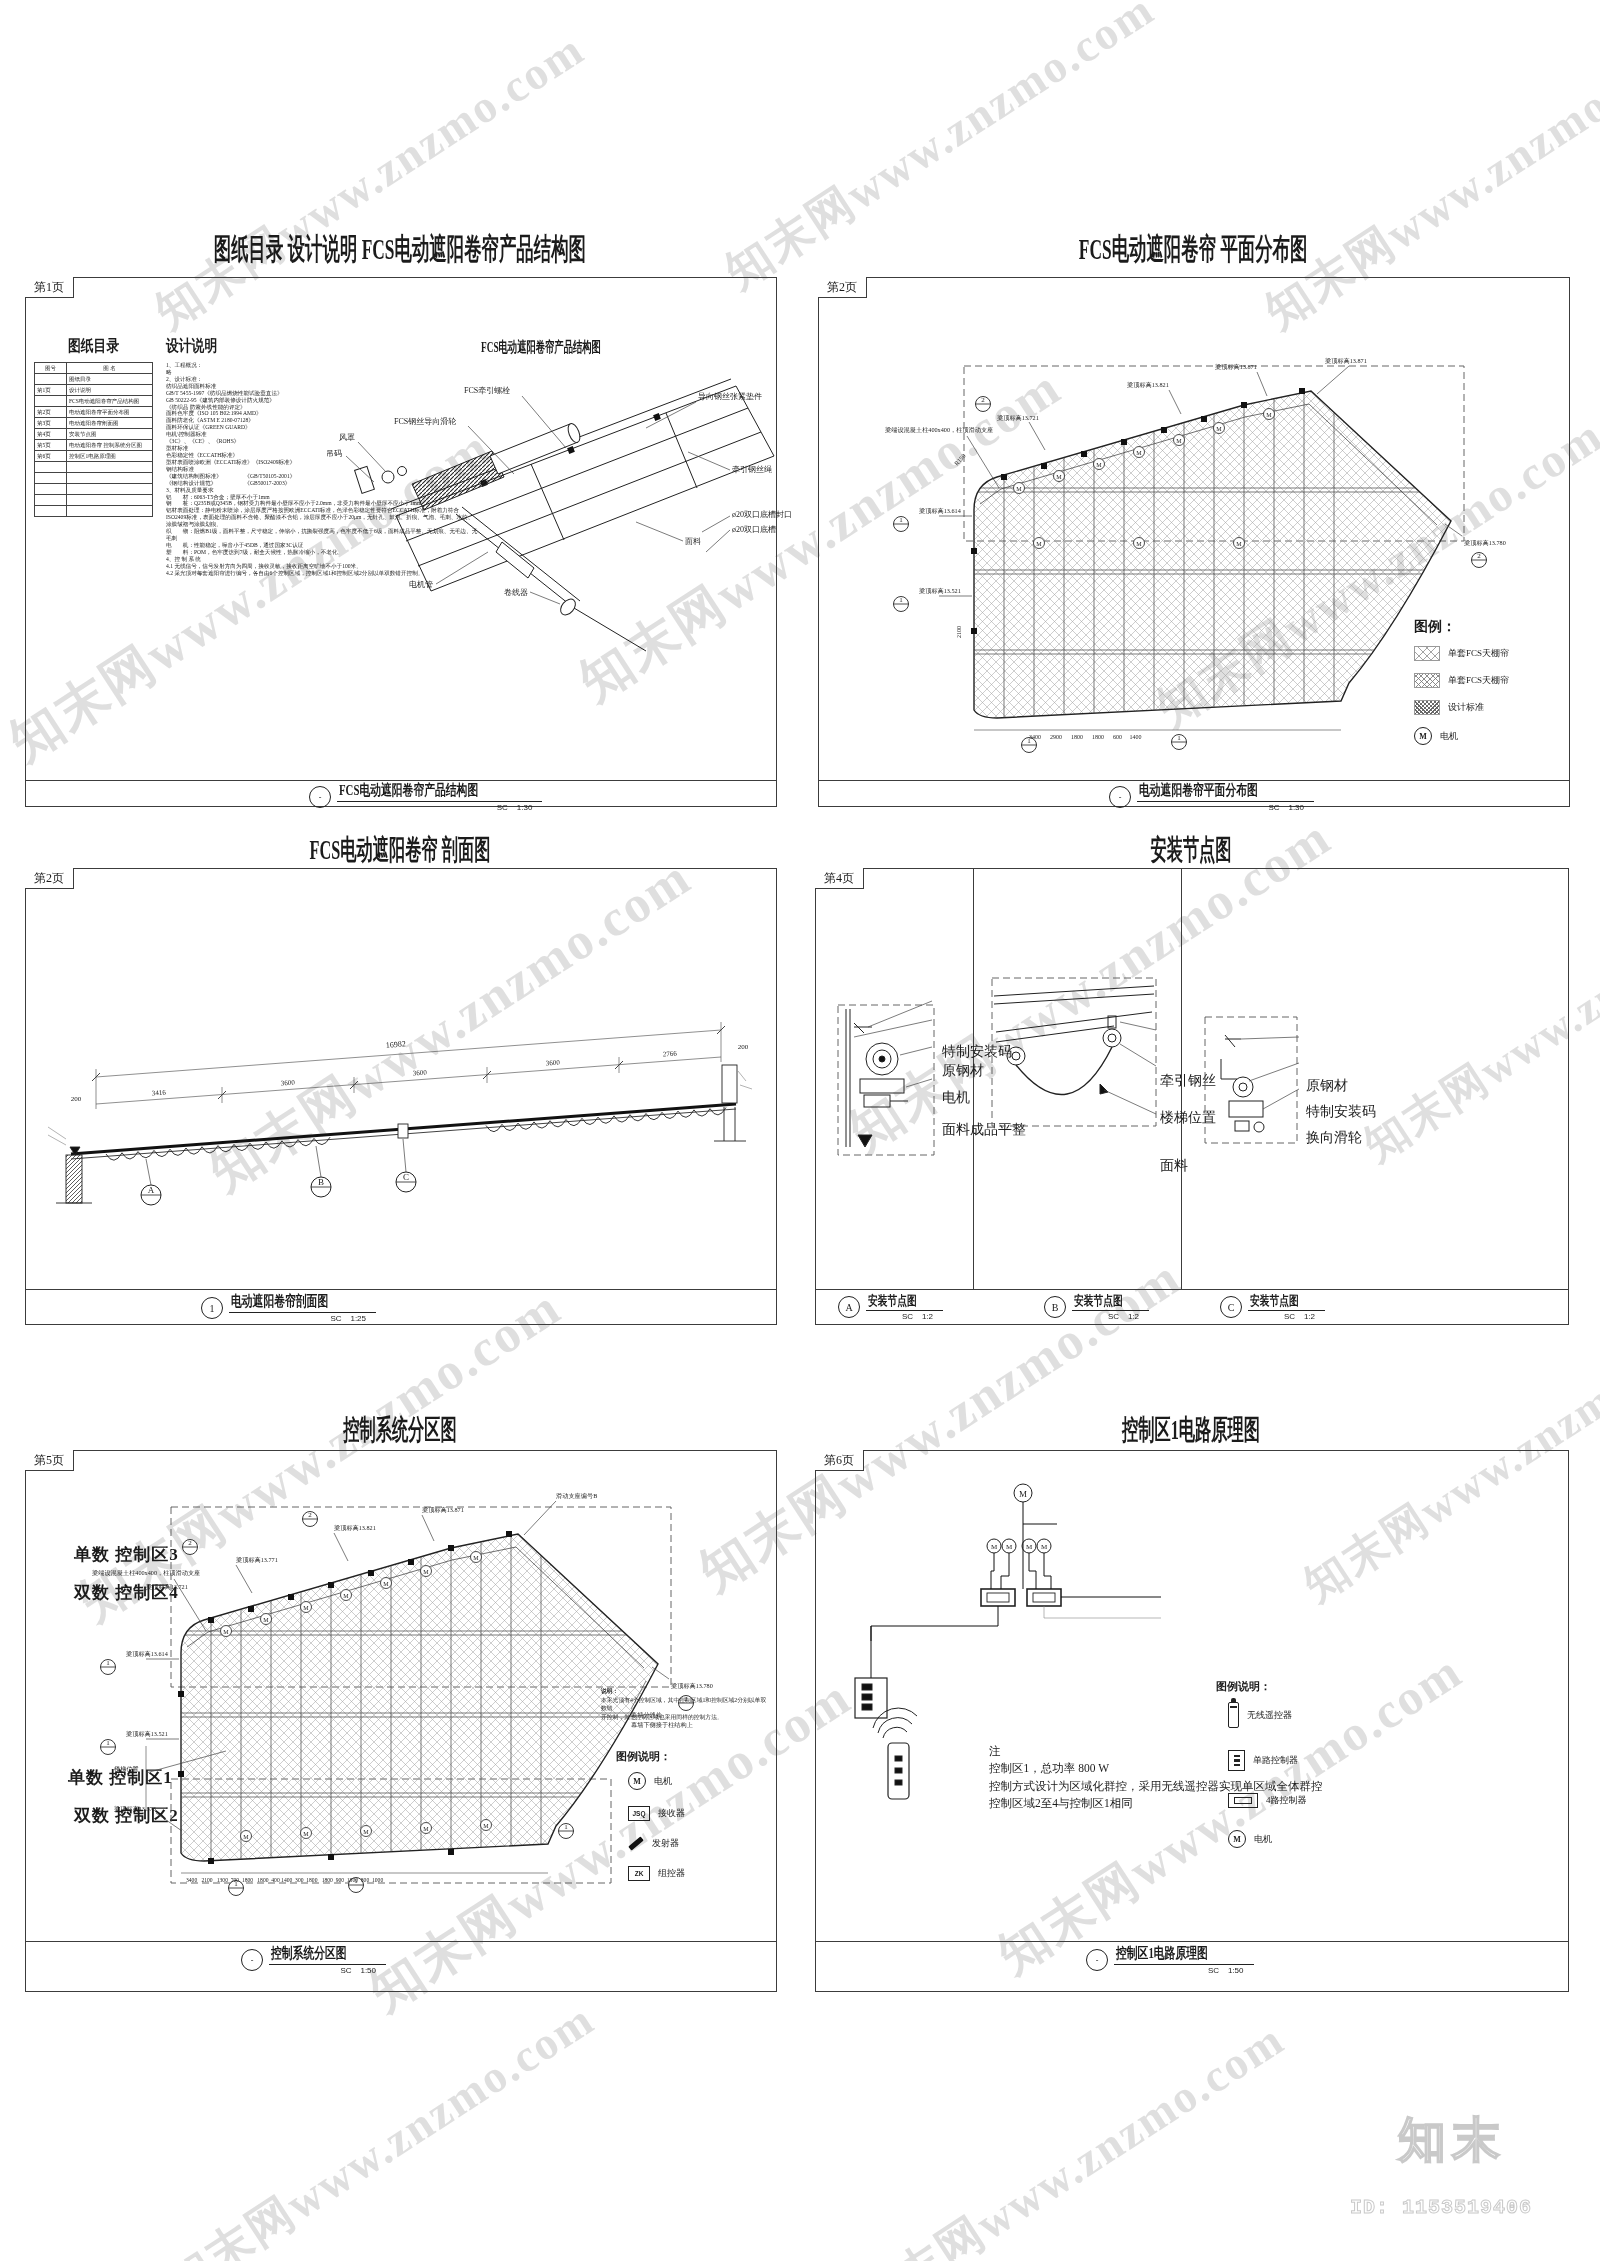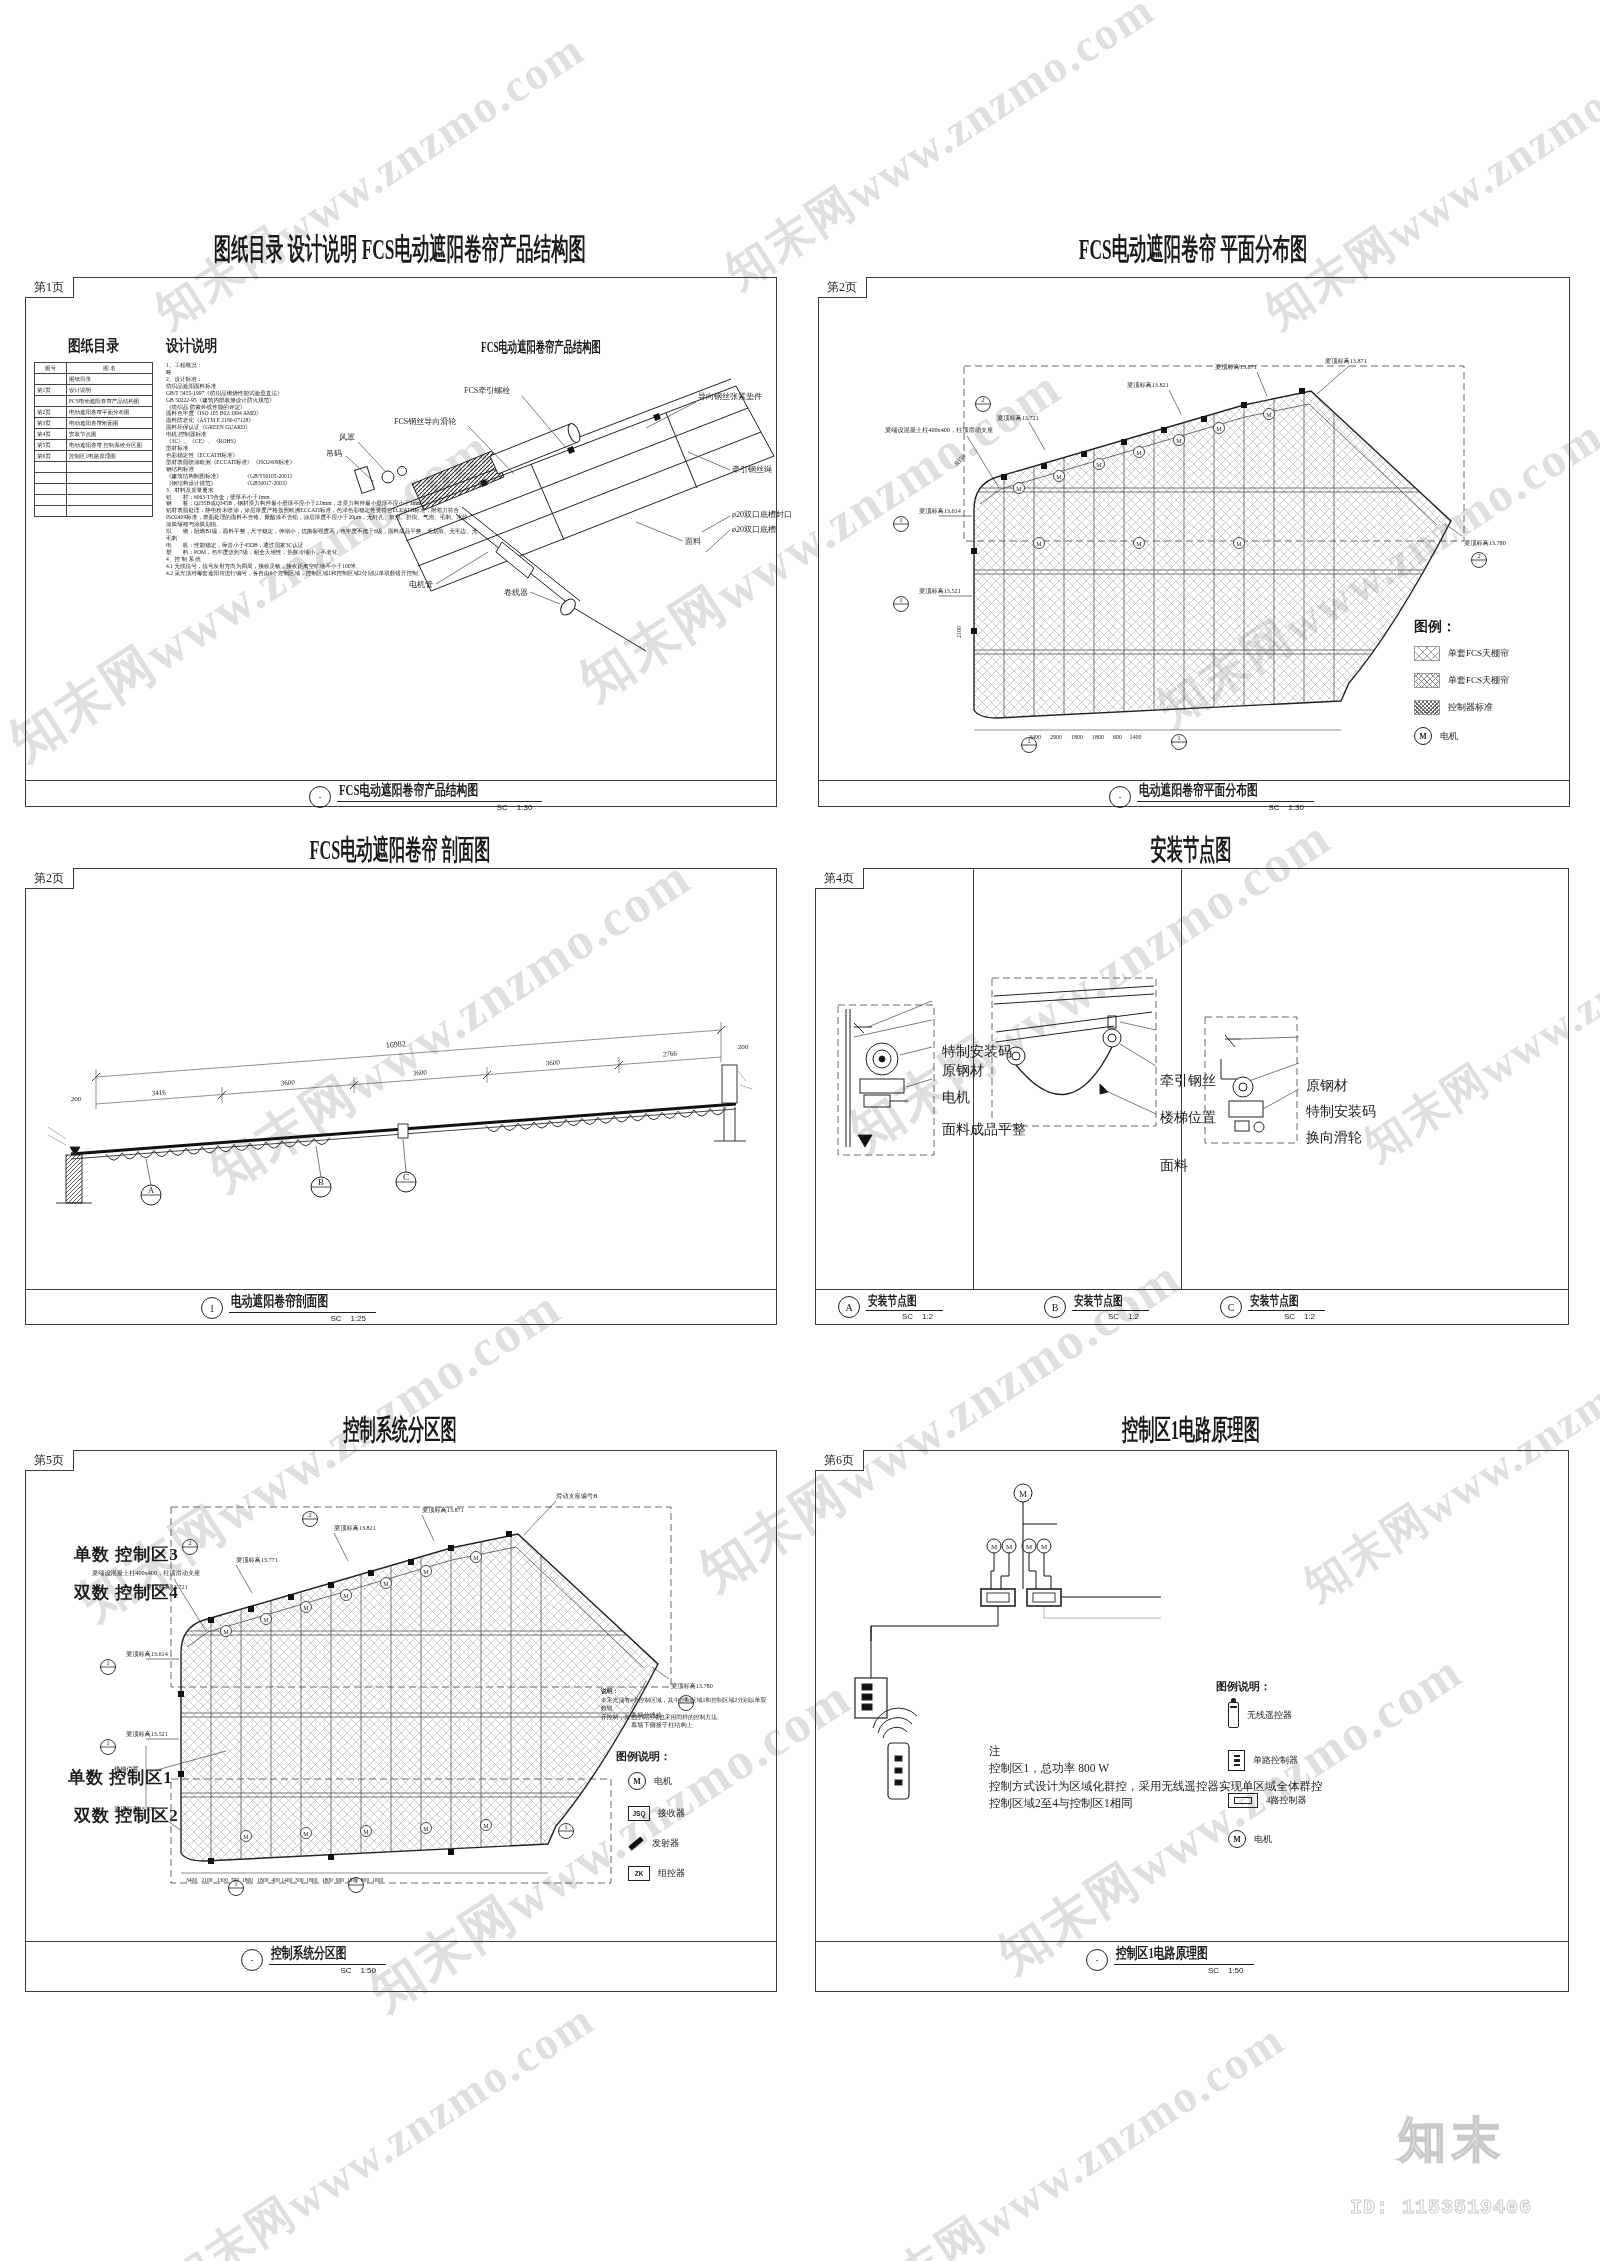--- a/index.html
+++ b/index.html
@@ -404,21 +404,21 @@
     <div class="lg-item">
           <span class="sw l1"></span>
           <span class="lg-label">单套FCS天棚帘</span>
         </div>
     <div class="lg-item">
           <span class="sw l2"></span>
           <span class="lg-label">单套FCS天棚帘</span>
         </div>
     <div class="lg-item">
           <span class="sw l3"></span>
-          <span class="lg-label">控制器标准</span>
+          <span class="lg-label">设计标准</span>
         </div>
     <div class="lg-item">
           <span class="m-ring">M</span>
           <span class="lg-label">电机</span>
         </div>
   </div>
 
   <div class="capstrip" style="top:502px;"></div>
   <div class="cap" style="left:290px;top:505px;">
     <span class="cap-ring">

